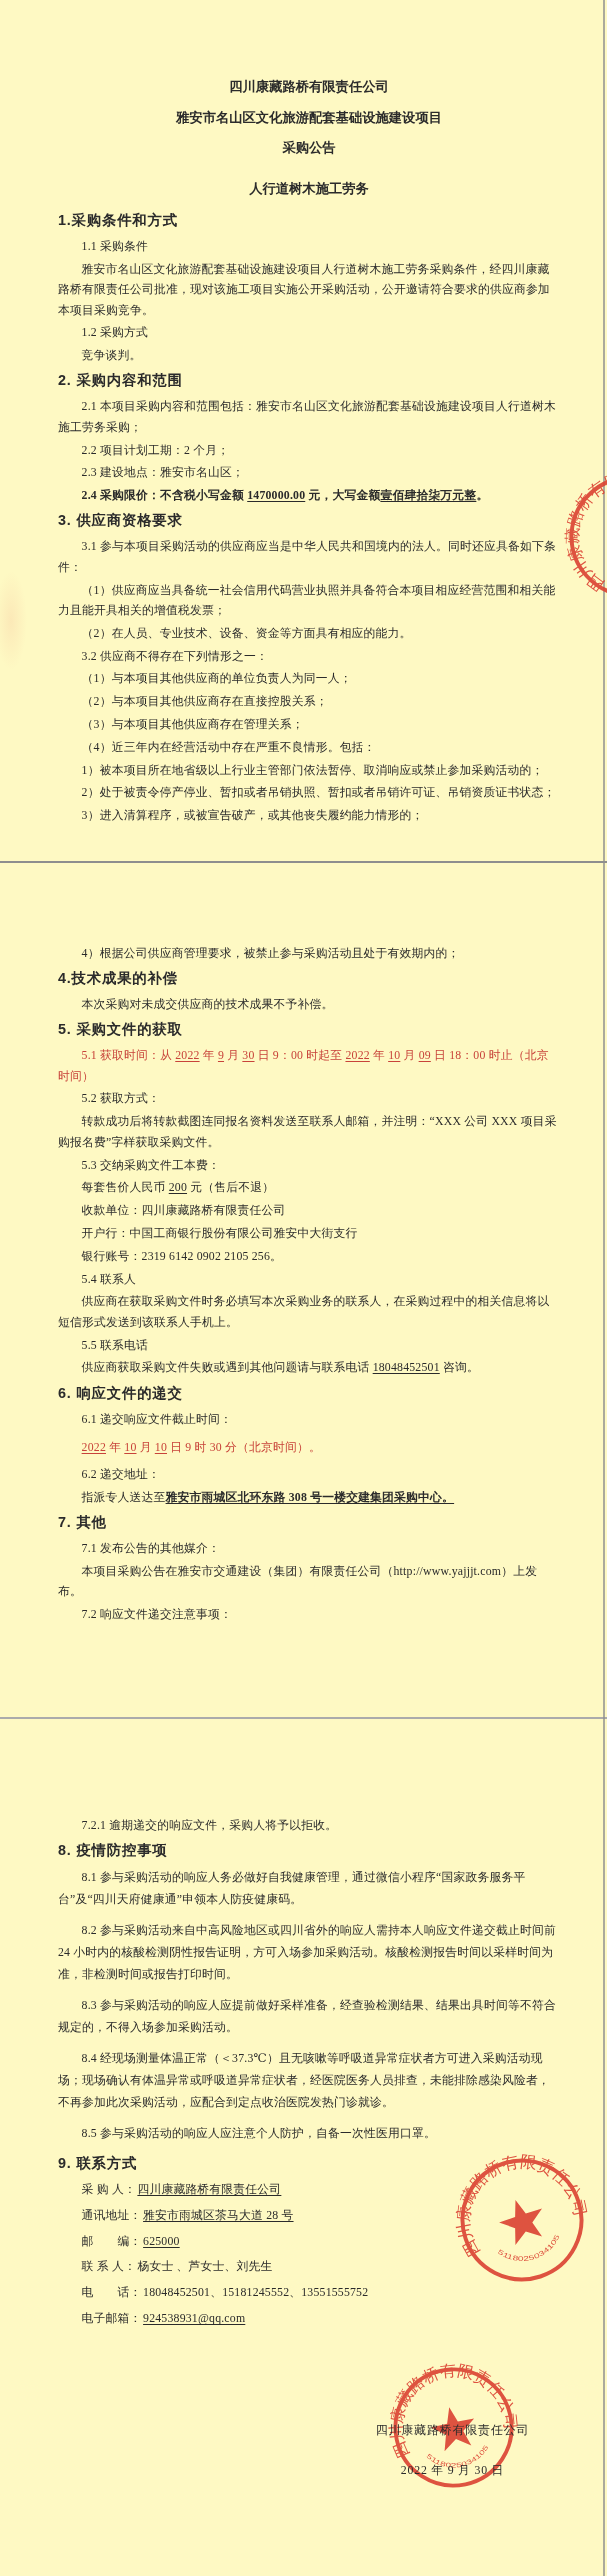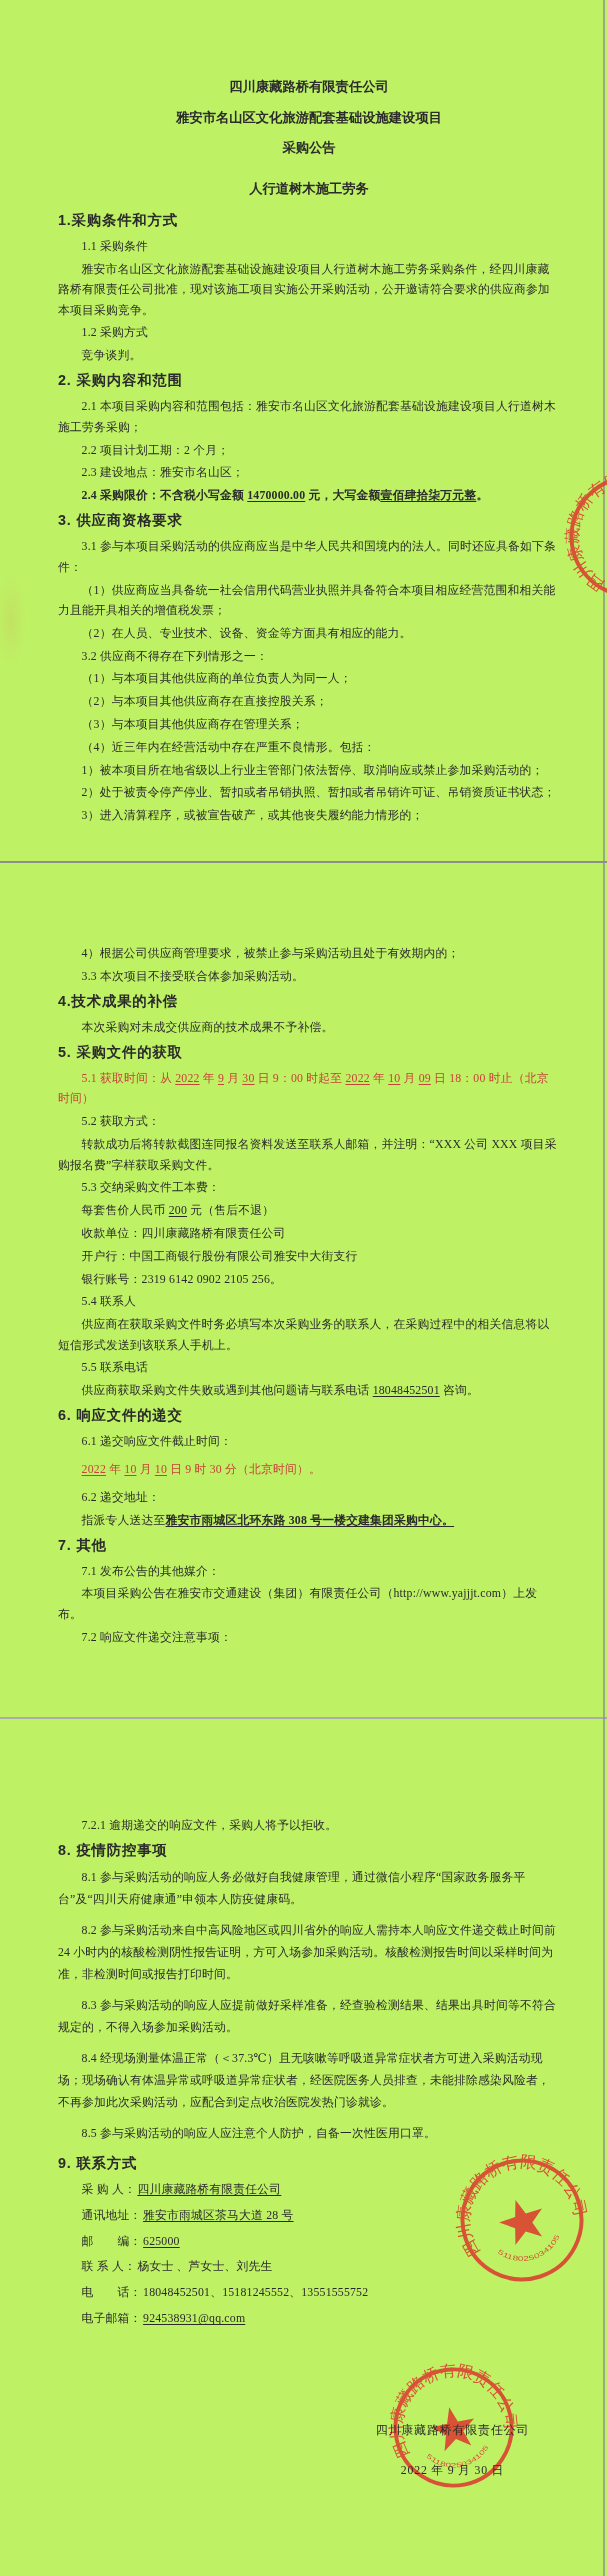--- a/index.html
+++ b/index.html
@@ -1,18 +1,18 @@
 <!DOCTYPE html>
 <html style="font-size:12px"><head>
 <meta charset="utf-8">
 <style>
   html,body{margin:0;padding:0;background:#e8e6e4;}
   .scan{
     position:relative;width:607px;height:2576px;margin:0 auto;
-    background:#bef264;overflow:hidden;
+    background:#fef9c3;overflow:hidden;
     font-family:"Liberation Serif","DejaVu Serif",serif;
     color:#2b2b2b;
   }
   .edge-line{position:absolute;top:0;right:2.3px;width:1.5px;height:100%;background:#8f8f8f;opacity:.75;}
   .divider{position:absolute;left:0;width:100%;height:1.5px;background:#8e8e8e;}
   #divider-1{top:861px;}
   #divider-2{top:1717px;background:#ababab;}
 
   .page{position:absolute;left:0;right:0;box-sizing:border-box;}
   .page-1{top:0;height:861px;padding:77px 47px 0 58px;}
@@ -78,21 +78,20 @@
     <p>（4）近三年内在经营活动中存在严重不良情形。包括：</p>
     <p>1）被本项目所在地省级以上行业主管部门依法暂停、取消响应或禁止参加采购活动的；</p>
     <p>2）处于被责令停产停业、暂扣或者吊销执照、暂扣或者吊销许可证、吊销资质证书状态；</p>
     <p>3）进入清算程序，或被宣告破产，或其他丧失履约能力情形的；</p>
   </div>
 
   <div class="divider" id="divider-1"></div>
 
   <div class="page page-2">
     <p>4）根据公司供应商管理要求，被禁止参与采购活动且处于有效期内的；</p>
-    <p>3.3 本次项目不接受联合体参加采购活动。</p>
 
     <h2 class="sec">4.技术成果的补偿</h2>
     <p>本次采购对未成交供应商的技术成果不予补偿。</p>
 
     <h2 class="sec">5. 采购文件的获取</h2>
     <p class="red"><span>5.1 获取时间：从 </span><span class="u">2022</span><span> 年 </span><span class="u">9</span><span> 月 </span><span class="u">30</span><span> 日 9：00 时起至 </span><span class="u">2022</span><span> 年 </span><span class="u">10</span><span> 月 </span><span class="u">09</span><span> 日 18：00 时止（北京时间）</span></p>
     <p>5.2 获取方式：</p>
     <p>转款成功后将转款截图连同报名资料发送至联系人邮箱，并注明：“XXX 公司 XXX 项目采购报名费”字样获取采购文件。</p>
     <p>5.3 交纳采购文件工本费：</p>
     <p><span>每套售价人民币 </span><span class="u">200</span><span> 元（售后不退）</span></p>

